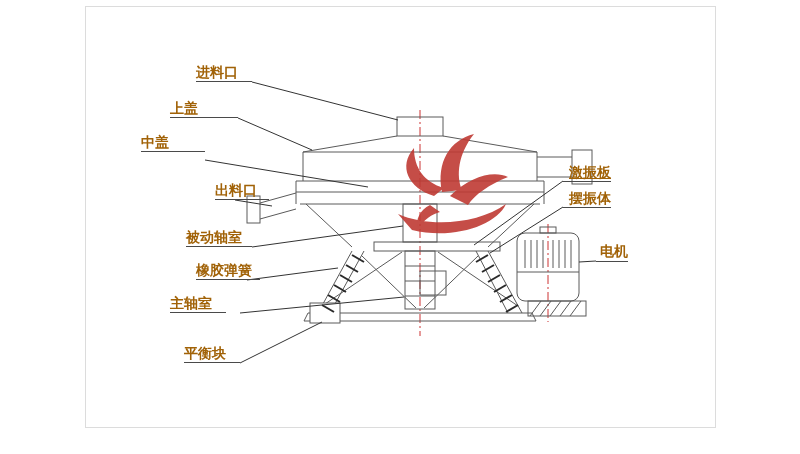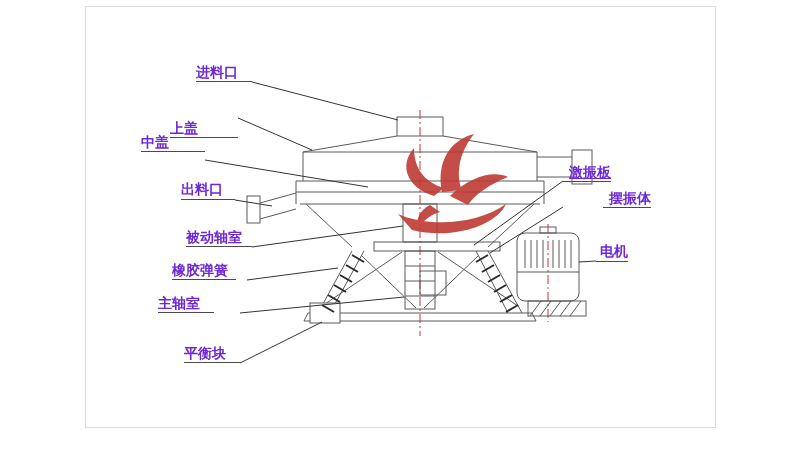--- a/index.html
+++ b/index.html
@@ -7,36 +7,36 @@
     position:relative; width:800px; height:454px; background:#ffffff;
     overflow:hidden; font-family:"Liberation Sans", sans-serif;
   }
   #drawing { position:absolute; left:0; top:0; }
   .frame {
     position:absolute; left:85px; top:6px; width:629px; height:420px;
     border:1px solid #dcdcdc; pointer-events:none;
   }
   .lbl {
     position:absolute;
-    font-size:14px; font-weight:600; color:#6d28d9;
+    font-size:14px; font-weight:600; color:#a16207;
     border-bottom:1px solid #4a4a4a;
     padding-bottom:1px; white-space:nowrap; line-height:16px;
   }
   
   .lbl-feed      { right:548px; top:64px;  padding-right:14px; }
-  .lbl-upcover   { right:562px; top:100px; padding-right:40px;margin-top:20px; }
+  .lbl-upcover   { right:562px; top:100px; padding-right:40px; }
   .lbl-midcover  { right:595px; top:134px; padding-right:36px; }
-  .lbl-outlet    { right:565px; top:182px; padding-right:12px;font-family:Liberation Mono, monospace; }
+  .lbl-outlet    { right:531px; top:182px; padding-right:12px; }
   .lbl-driven    { right:548px; top:229px; padding-right:10px; }
-  .lbl-spring    { right:564px; top:262px; padding-right:8px;margin-left:27px; }
-  .lbl-mainshaft { right:586px; top:295px; padding-right:14px; }
+  .lbl-spring    { right:540px; top:262px; padding-right:8px;margin-left:27px; }
+  .lbl-mainshaft { right:574px; top:295px; padding-right:14px; }
   .lbl-balance   { right:560px; top:345px; padding-right:14px; }
   
   .lbl-exciter   { left:563px; top:164px; padding-left:6px;text-decoration:underline; }
-  .lbl-swing     { left:563px; top:190px; padding-left:6px;margin-left:40px; }
+  .lbl-swing     { left:563px; top:190px; padding-left:6px; }
   .lbl-motor     { left:596px; top:244px; padding-left:4px;font-family:Liberation Serif, serif; }
 </style>
 </head>
 <body>
 
 <div id="canvas">
 
   <div class="frame"></div>
 
   <svg id="drawing" width="800" height="454" viewBox="0 0 800 454">

